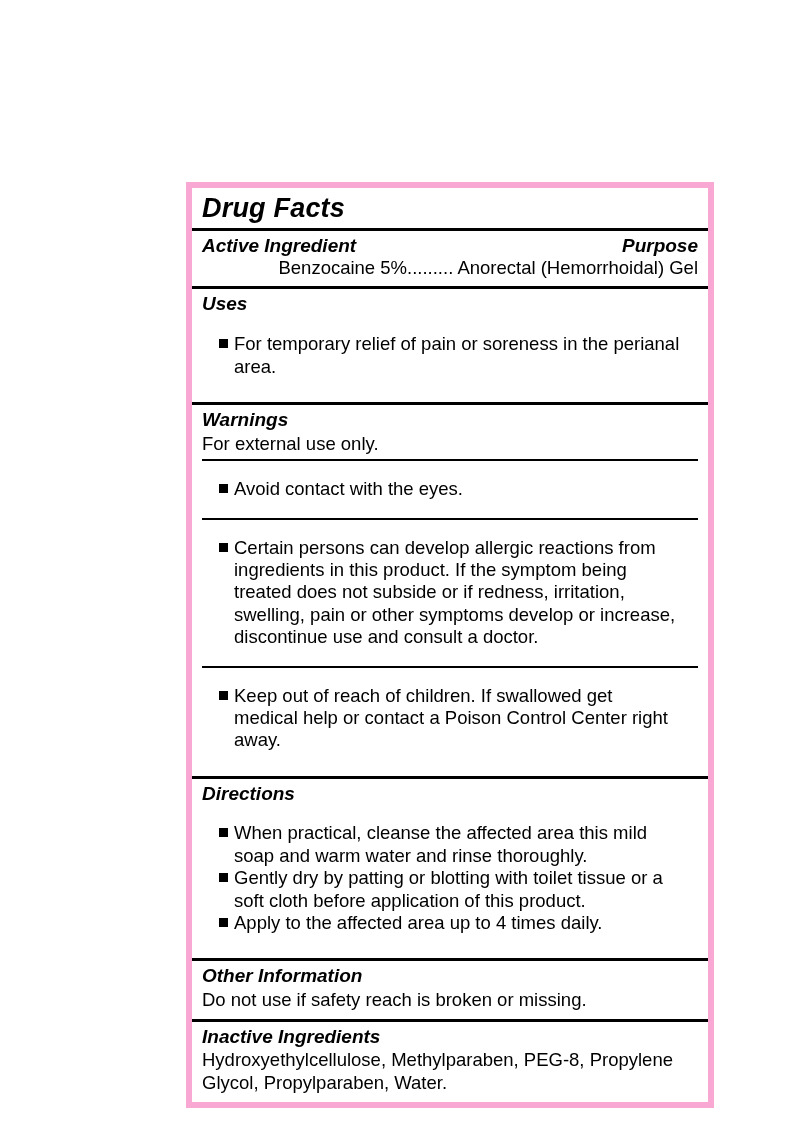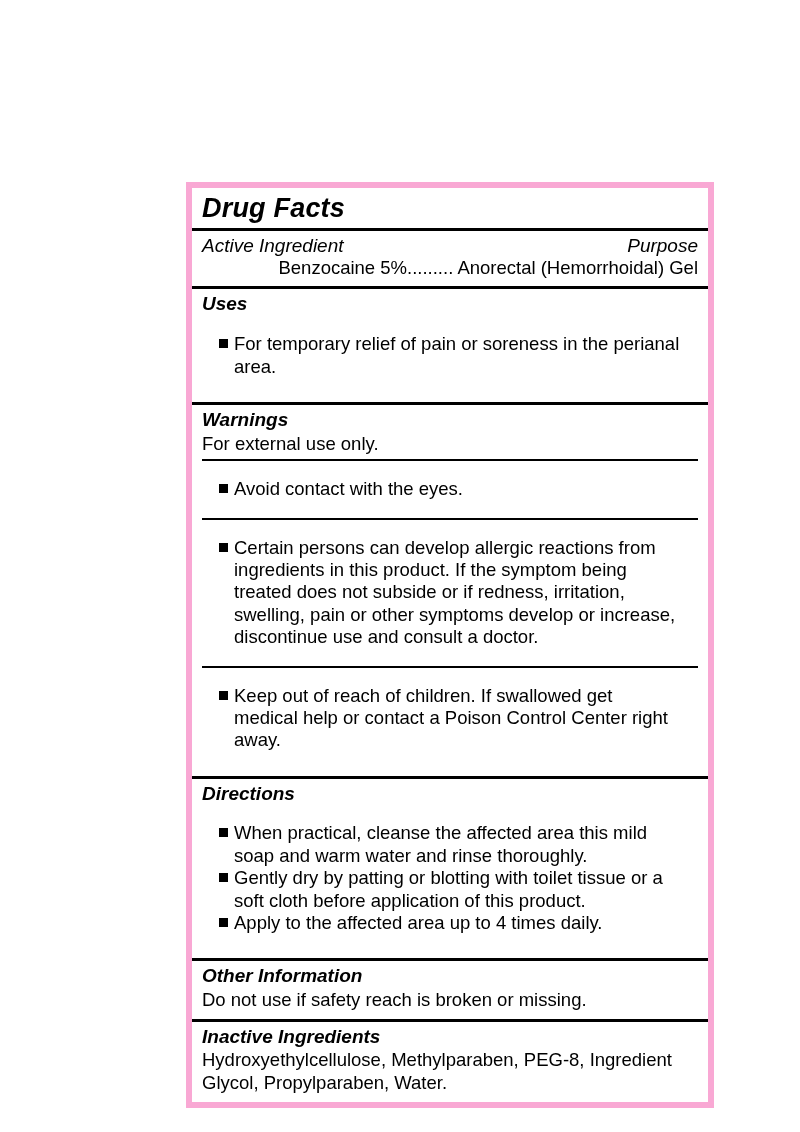--- a/index.html
+++ b/index.html
@@ -42,21 +42,21 @@
     font-style: italic;
     line-height: 1.05;
     letter-spacing: 0.2px;
   }
 
   .head-row {
     display: flex;
     justify-content: space-between;
     align-items: baseline;
     font-size: 19px;
-    font-weight: normal;
+    font-weight: bold;
     font-style: italic;
     line-height: 1.15;
   }
 
   .heading {
     font-size: 19px;
     font-weight: bold;
     font-style: italic;
     line-height: 1.2;
     margin-bottom: 1px;
@@ -156,16 +156,16 @@
     </ul>
   </div>
 
   <div class="section">
     <div class="heading">Other Information</div>
     <div class="line">Do not use if safety reach is broken or missing.</div>
   </div>
 
   <div class="section">
     <div class="heading">Inactive Ingredients</div>
-    <div class="line">Hydroxyethylcellulose, Methylparaben, PEG-8, Ingredient Glycol, Propylparaben, Water.</div>
+    <div class="line">Hydroxyethylcellulose, Methylparaben, PEG-8, Propylene Glycol, Propylparaben, Water.</div>
   </div>
 
 </div>
 
 </body></html>

